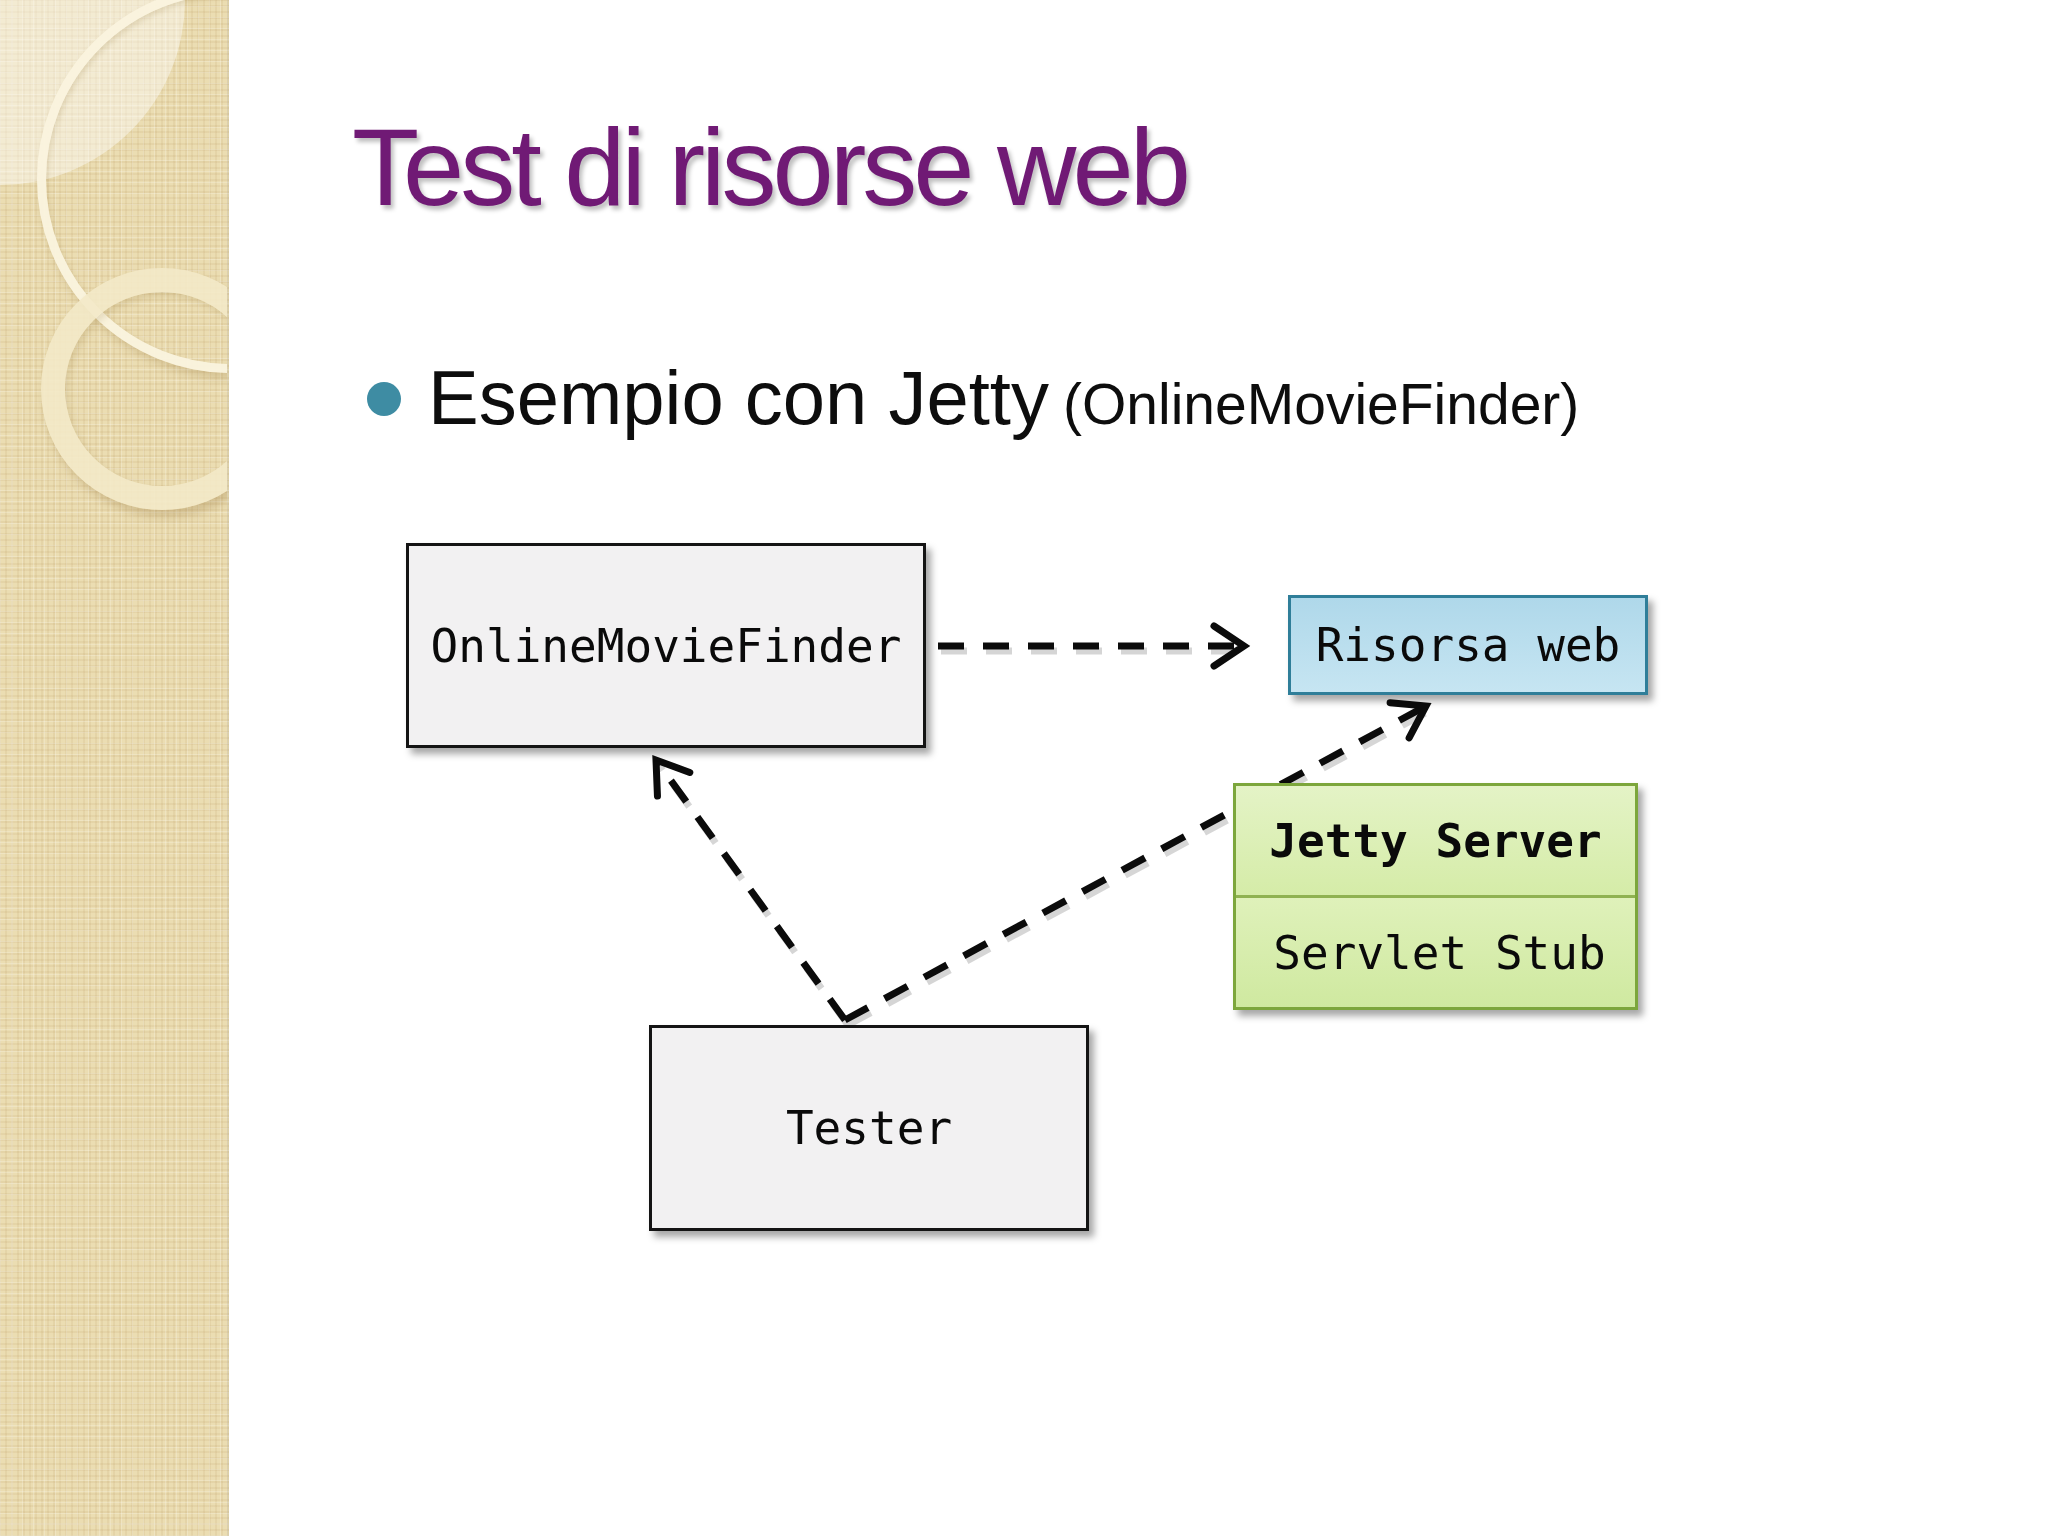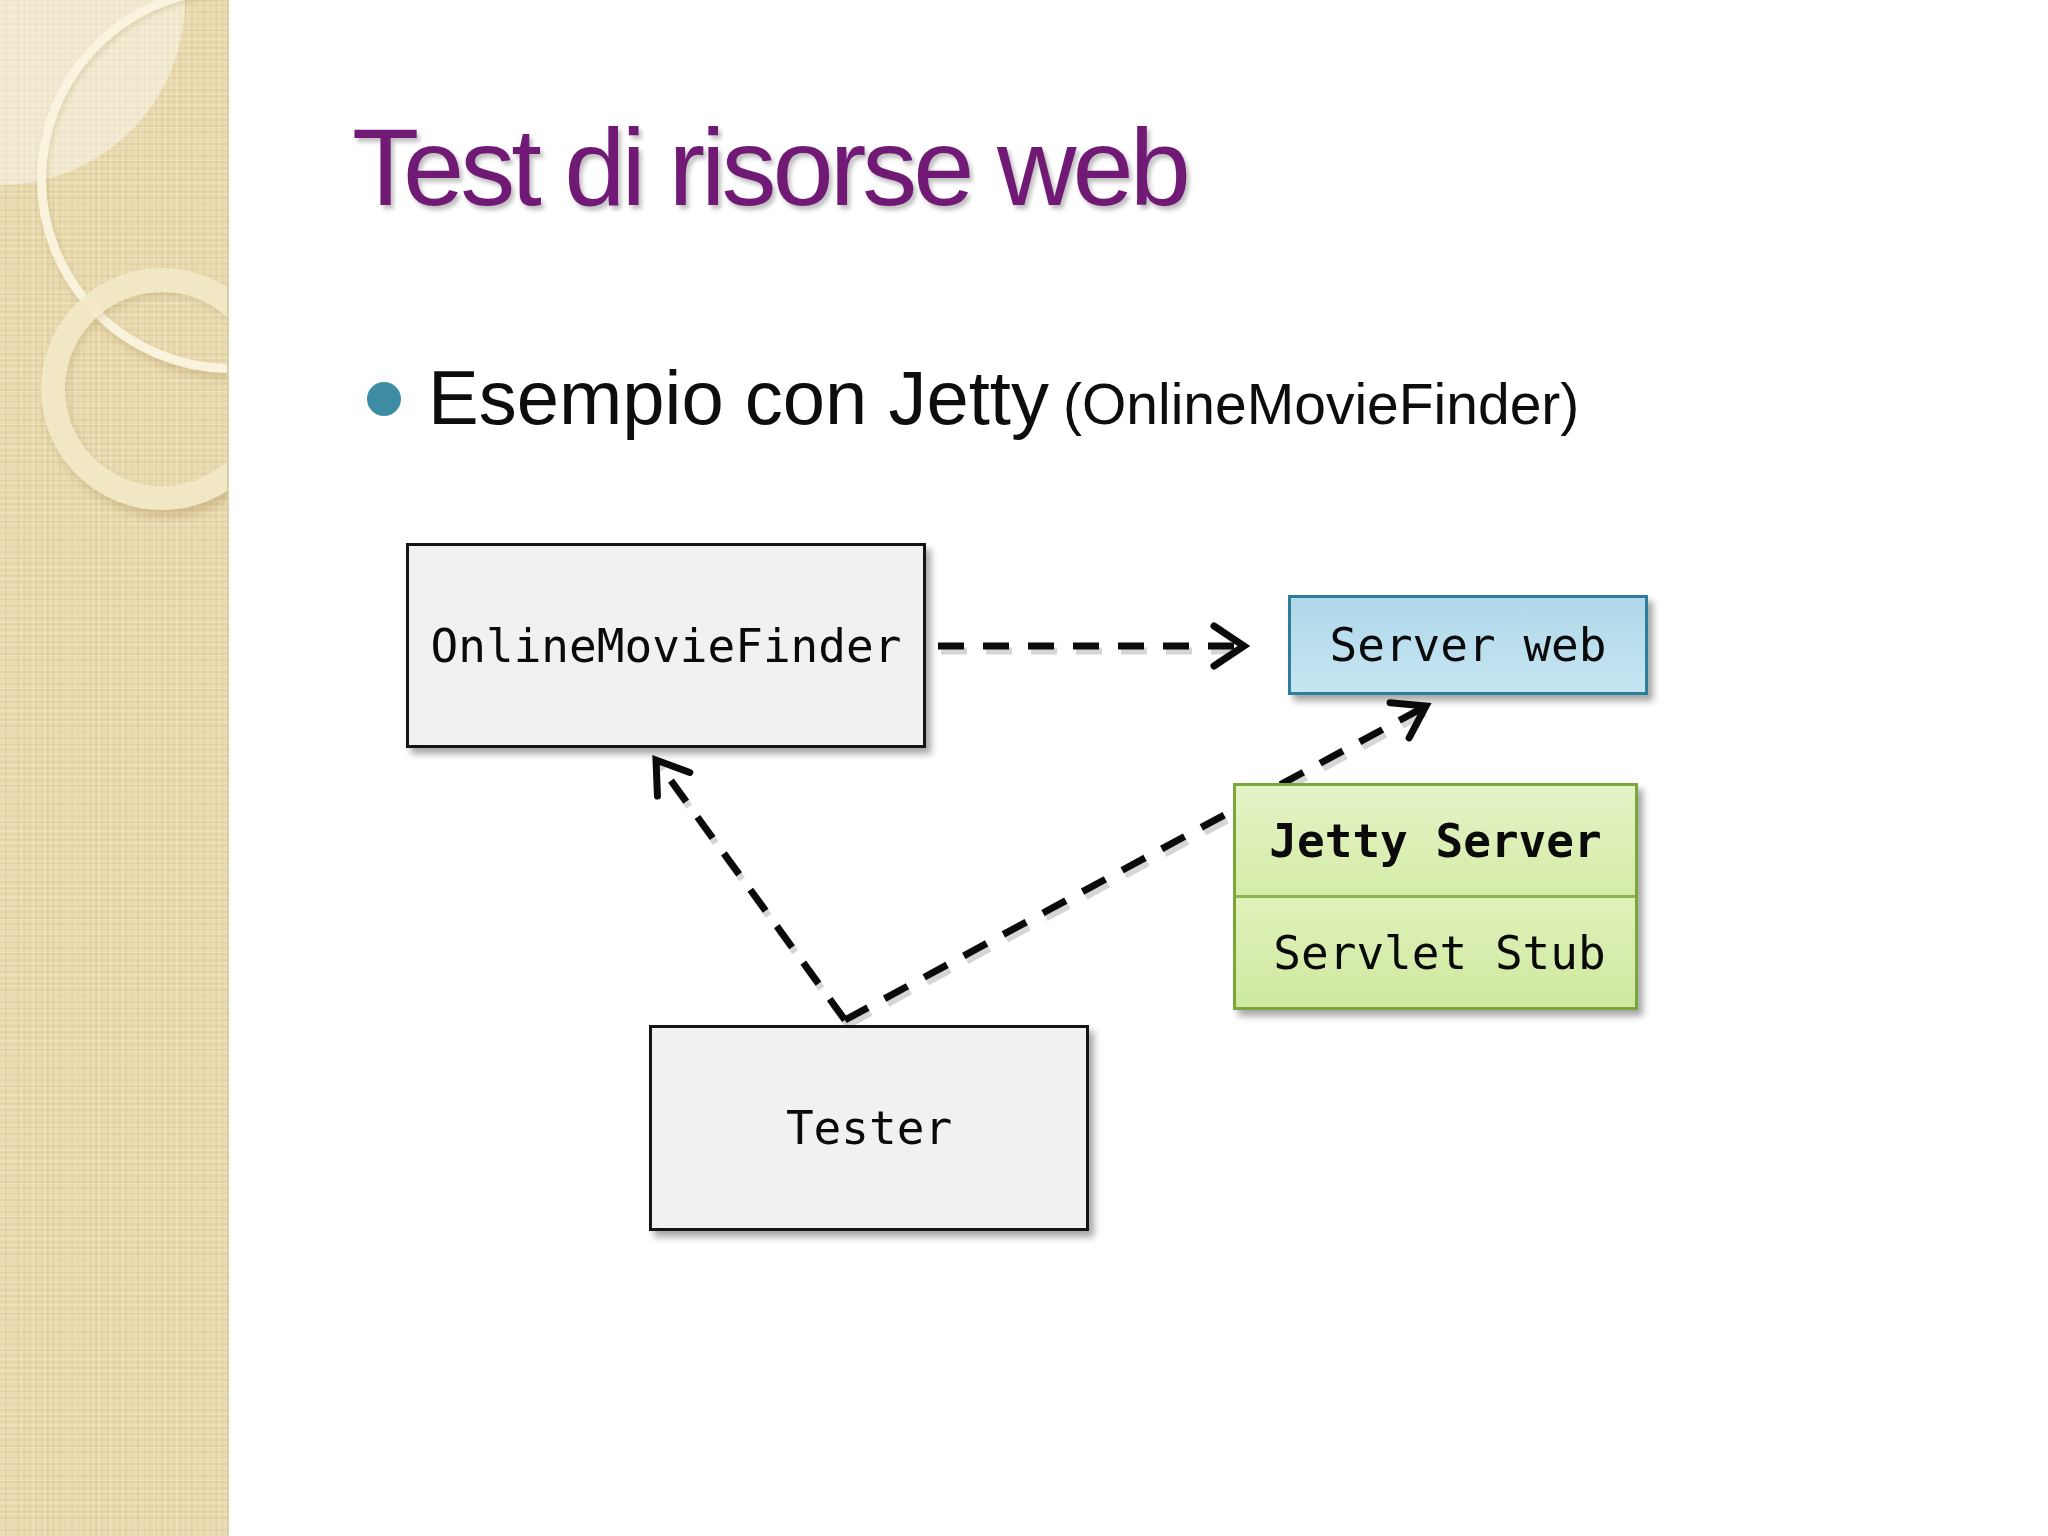--- a/index.html
+++ b/index.html
@@ -132,21 +132,21 @@
     <path d="M893,646 L1244,646" fill="none" stroke="#0B0B0B" stroke-width="7" stroke-dasharray="26 19" marker-end="url(#arrowOpen)"></path>
     <path d="M845,1020 L656,760" fill="none" stroke="#0B0B0B" stroke-width="7" stroke-dasharray="26 19" marker-end="url(#arrowOpen)"></path>
     <path d="M845,1020 L1426,706" fill="none" stroke="#0B0B0B" stroke-width="7" stroke-dasharray="26 19" marker-end="url(#arrowOpen)"></path>
   </svg>
 
   <div class="node node-omf">
     <span>OnlineMovieFinder</span>
   </div>
 
   <div class="node node-risorsa">
-    <span>Server web</span>
+    <span>Risorsa web</span>
   </div>
 
   <div class="node node-jetty">
     <div class="jetty-cell jetty-cell-top">
       <span>Jetty Server</span>
     </div>
     <div class="jetty-cell jetty-cell-bottom">
       <span>Servlet Stub</span>
     </div>
   </div>

